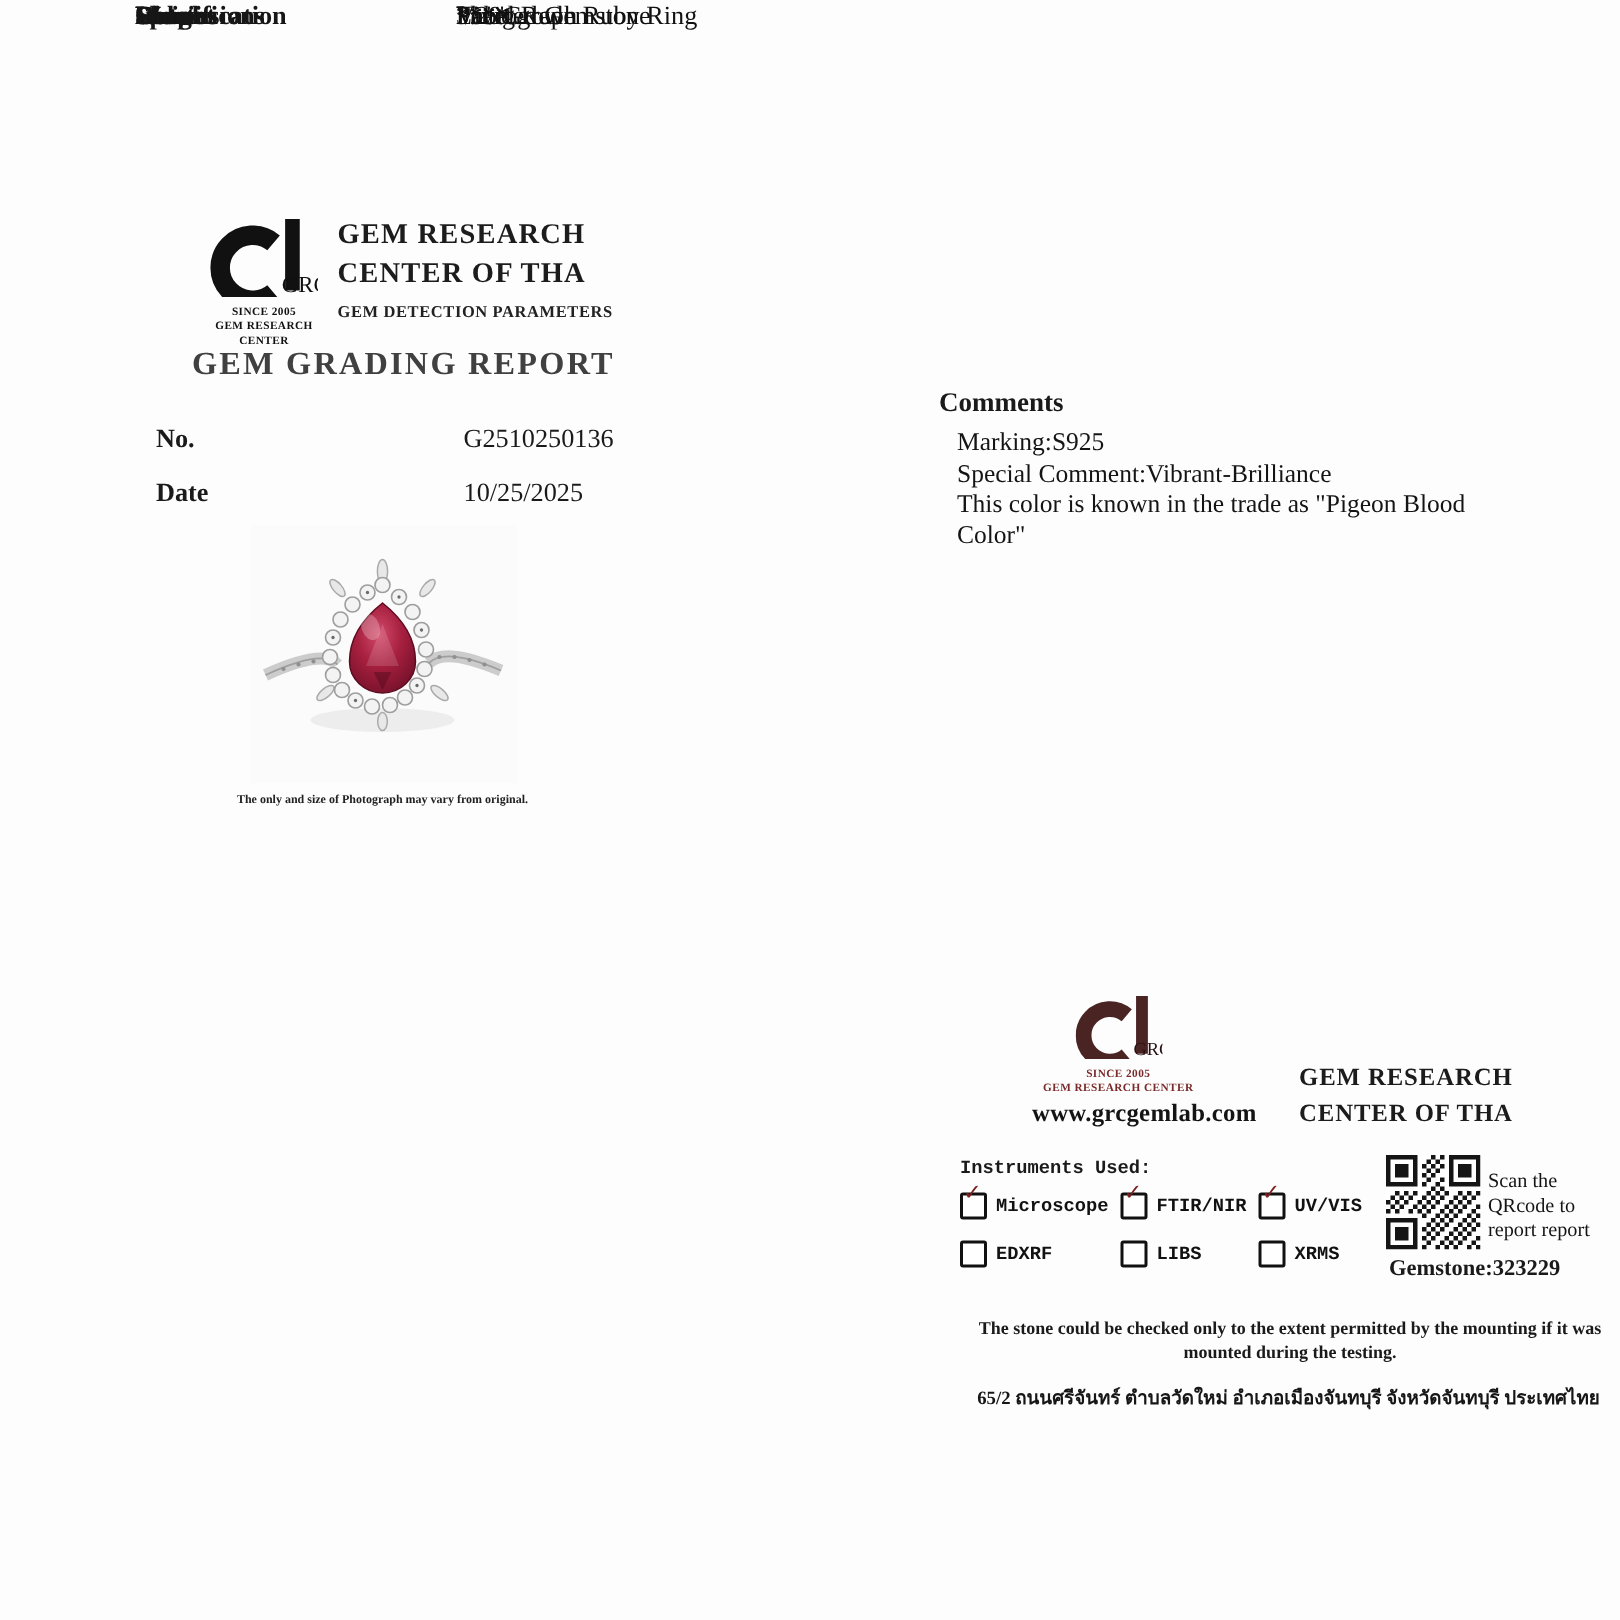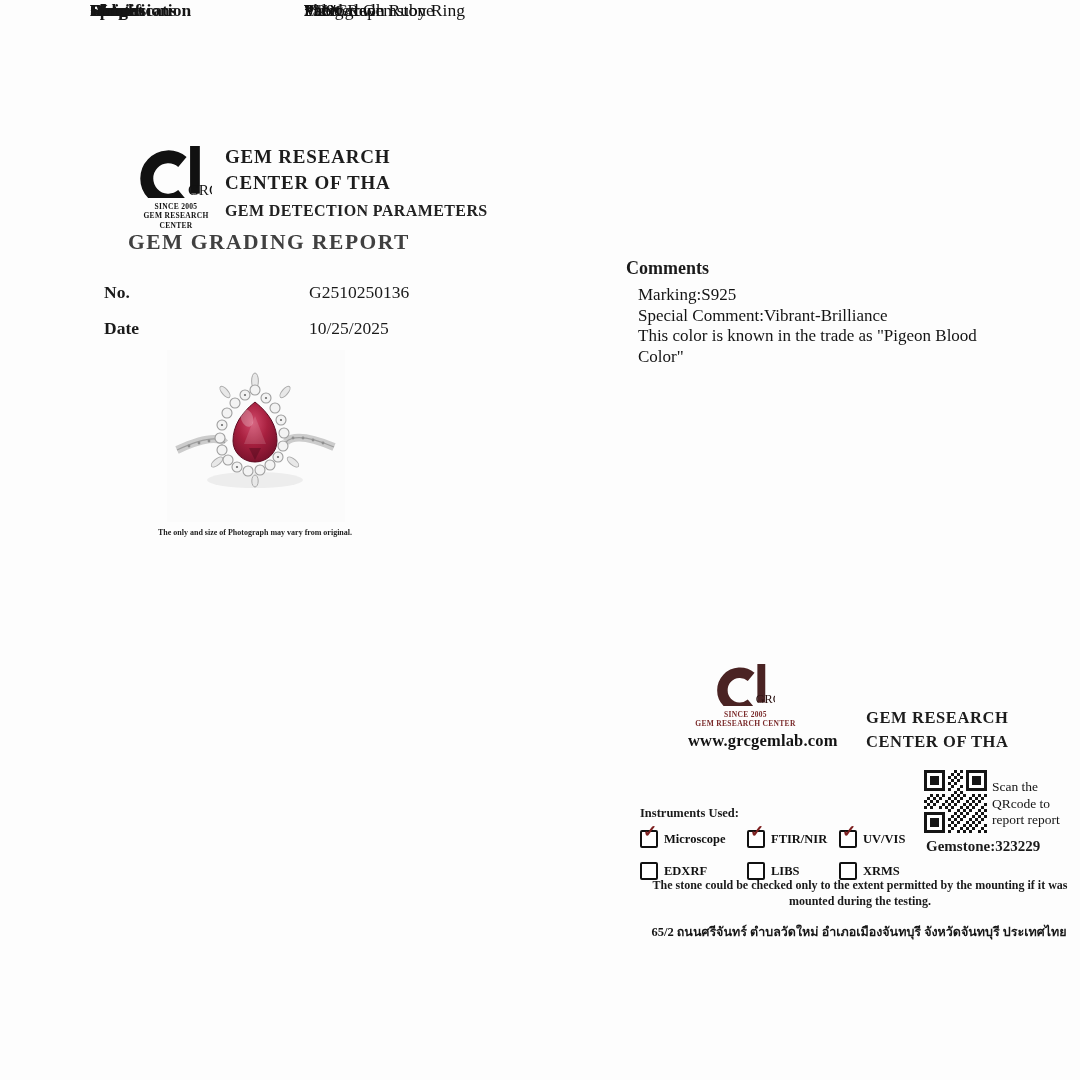--- a/index.html
+++ b/index.html
@@ -10,21 +10,21 @@
   }
   .page{position:absolute;inset:0;background:#fdfdfd;}
 
   
   .logo-block{position:absolute;text-align:center;}
   .logo-top{left:130px;top:146px;width:92px;}
   .logo-small-line{font-weight:bold;line-height:1.25;letter-spacing:.3px;}
   .logo-top .logo-small-line{font-size:7.5px;color:#111;}
   .org-block{position:absolute;left:225px;top:144px;}
   .org-l1,.org-l2{font-size:19px;font-weight:bold;letter-spacing:.8px;color:#1c1c1c;line-height:26px;}
-  .org-l3{font-size:16px;font-weight:bold;letter-spacing:.4px;margin-top:6px;color:#222;}
+  .org-l3{font-size:11px;font-weight:bold;letter-spacing:.4px;margin-top:6px;color:#222;}
   .report-title{position:absolute;left:128px;top:230px;font-size:21.5px;font-weight:bold;letter-spacing:1.5px;color:#404040;}
 
   
   .meta-label{position:absolute;left:104px;font-size:17.5px;font-weight:bold;}
   .meta-value{position:absolute;left:309px;font-size:17.5px;}
   .row-no{top:282px;} .row-date{top:318px;}
 
   
   .photo{position:absolute;left:167px;top:350px;width:178px;height:172px;background:#fbfbfb;}
   .photo-caption{position:absolute;left:150px;top:528px;width:210px;text-align:center;font-size:8px;font-weight:bold;color:#222;}
@@ -50,21 +50,21 @@
   .comment-line{font-size:17px;line-height:20.5px;color:#141414;margin-left:12px;}
 
   
   .logo-bottom{left:688px;top:664px;width:115px;}
   .logo-bottom .logo-small-line{font-size:7.5px;color:#7a2a2a;}
   .website{font-size:16.5px;font-weight:bold;color:#141414;margin-top:2px;letter-spacing:.2px;}
   .footer-org{position:absolute;left:866px;top:706px;}
   .footer-org div{font-size:16.5px;font-weight:bold;letter-spacing:.6px;line-height:24px;color:#1c1c1c;}
 
   
-  .instruments{position:absolute;left:640px;top:806px;width:280px;font-family:Liberation Serif, serif;}
+  .instruments{position:absolute;left:640px;top:772px;width:280px;font-family:Liberation Mono, monospace;}
   .instruments-title{font-size:12.5px;font-weight:bold;margin-bottom:9px;}
   .instr-grid{display:grid;grid-template-columns:107px 92px 90px;row-gap:14px;}
   .instr-item{display:flex;align-items:center;gap:6px;}
   .checkbox{width:14px;height:14px;border:2.2px solid #111;border-radius:2px;position:relative;flex:0 0 auto;background:#fff;}
   .checkmark{position:absolute;left:1px;top:-9px;font-size:17px;font-weight:bold;color:#7d2020;line-height:1;}
   .instr-label{font-size:12.5px;font-weight:bold;color:#111;}
 
   
   .qr{position:absolute;left:924px;top:770px;width:63px;height:63px;}
   .qr-caption{position:absolute;left:992px;top:779px;width:88px;font-size:13.5px;line-height:16.5px;color:#141414;}

